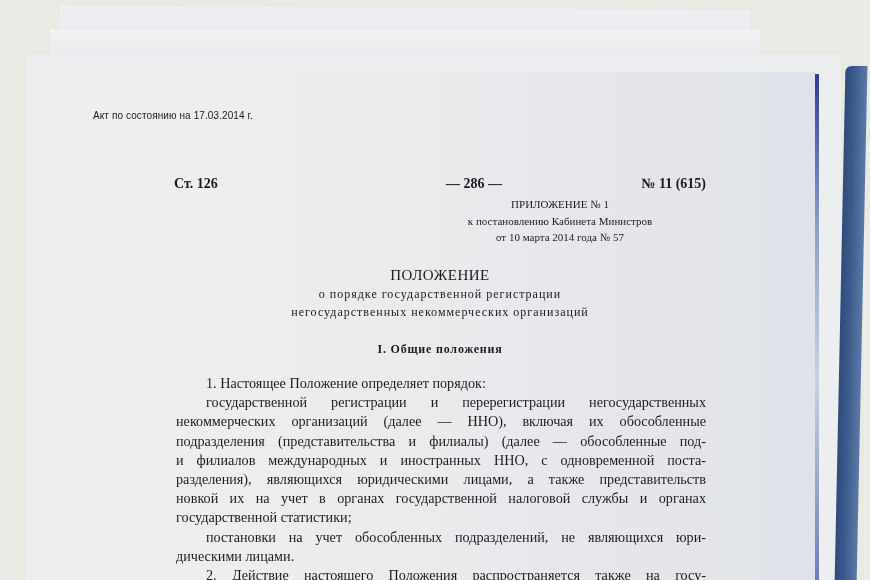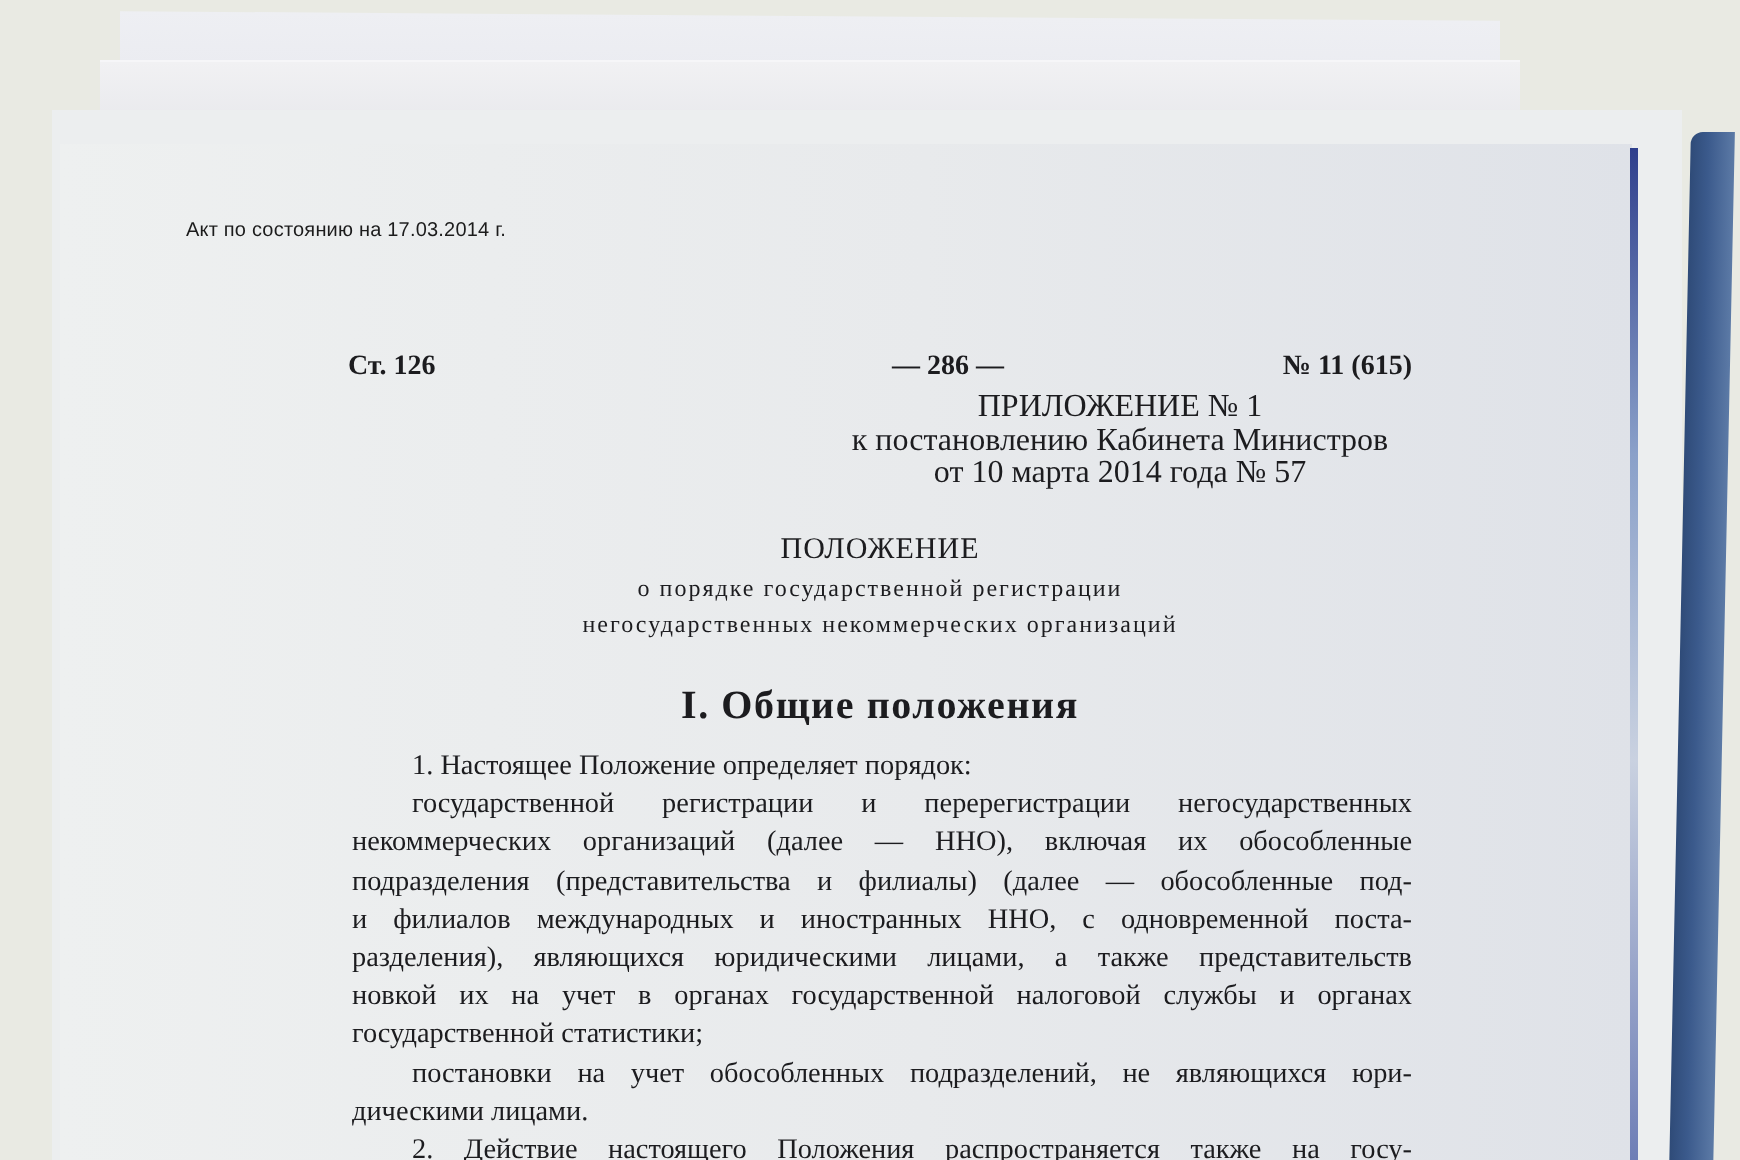--- a/index.html
+++ b/index.html
@@ -50,31 +50,31 @@
   .running-head {
     position: absolute; left: 144px; top: 104px; width: 532px; height: 18px;
     font-weight: bold; font-size: 14px;
   }
   .running-head .left  { position: absolute; left: 0; }
   .running-head .mid   { position: absolute; left: 232px; margin-left: 40px; }
   .running-head .right { position: absolute; right: 0; }
 
   .appendix {
     position: absolute; left: 360px; top: 124px; width: 340px;
-    text-align: center; font-size: 16px; line-height: 16.5px;
+    text-align: center; font-size: 11px; line-height: 16.5px;
   }
   .title-block {
     position: absolute; left: 160px; top: 194px; width: 500px;
     text-align: center; font-weight: normal;
   }
   .title-block .t1 { font-size: 15px; letter-spacing: 0.5px; line-height: 19px; }
   .title-block .t2 { font-size: 12px; letter-spacing: 1px; line-height: 18px; }
   .section-heading {
     position: absolute; left: 160px; top: 270px; width: 500px;
-    text-align: center; font-weight: bold; font-size: 20px; letter-spacing: 0.8px;
+    text-align: center; font-weight: bold; font-size: 12px; letter-spacing: 0.8px;
   }
   .body-text {
     position: absolute; left: 146px; top: 302px; width: 530px;
     font-size: 14.2px; line-height: 19.2px; text-align: justify;
   }
   .body-text .line { display: block; text-align: justify; text-align-last: justify; }
   .body-text .line.last { text-align-last: left; }
 </style>
 </head>
 <body>

